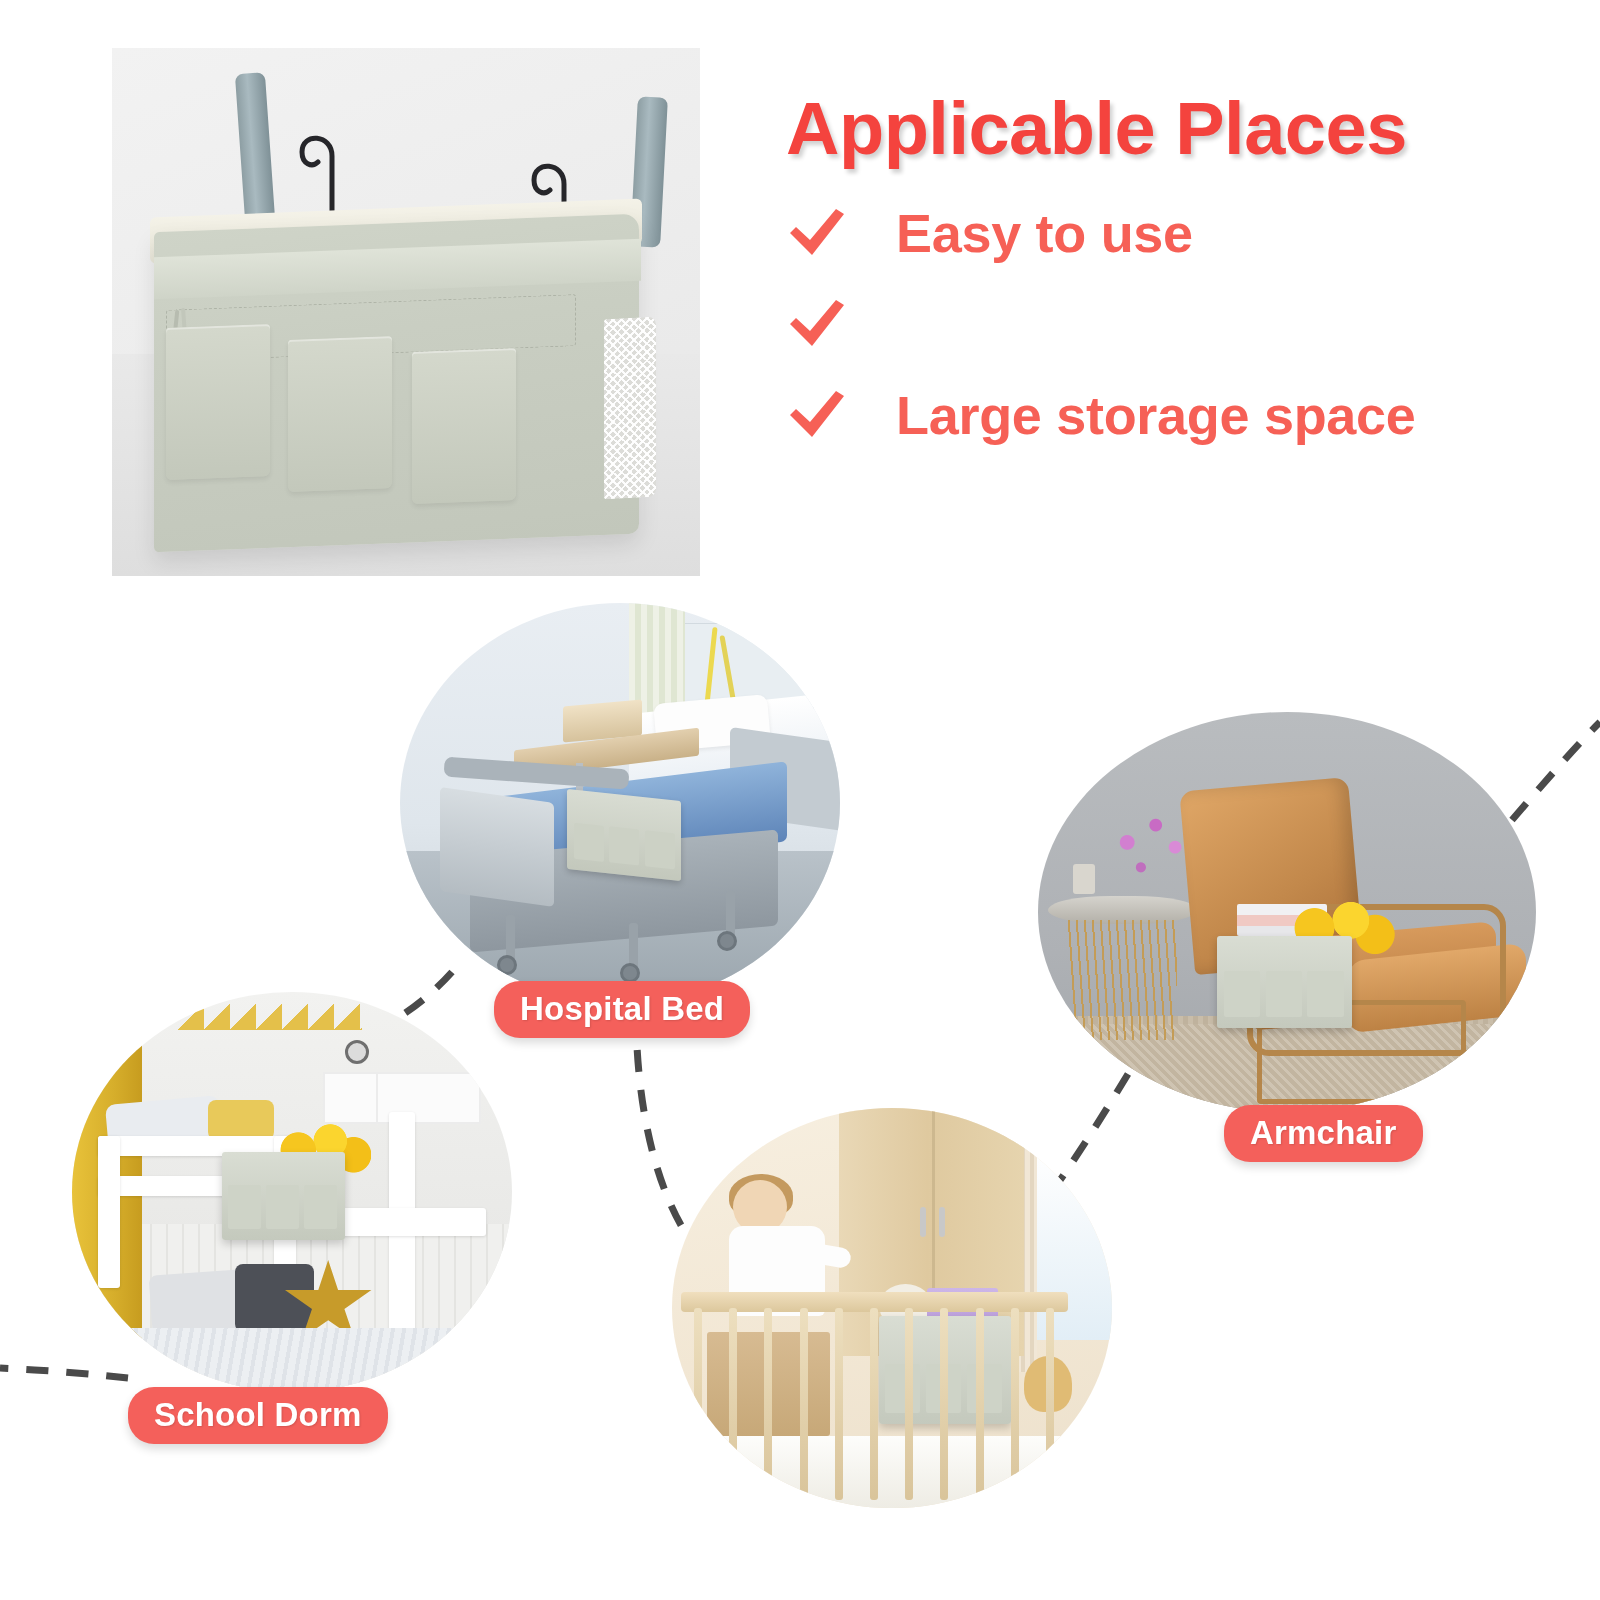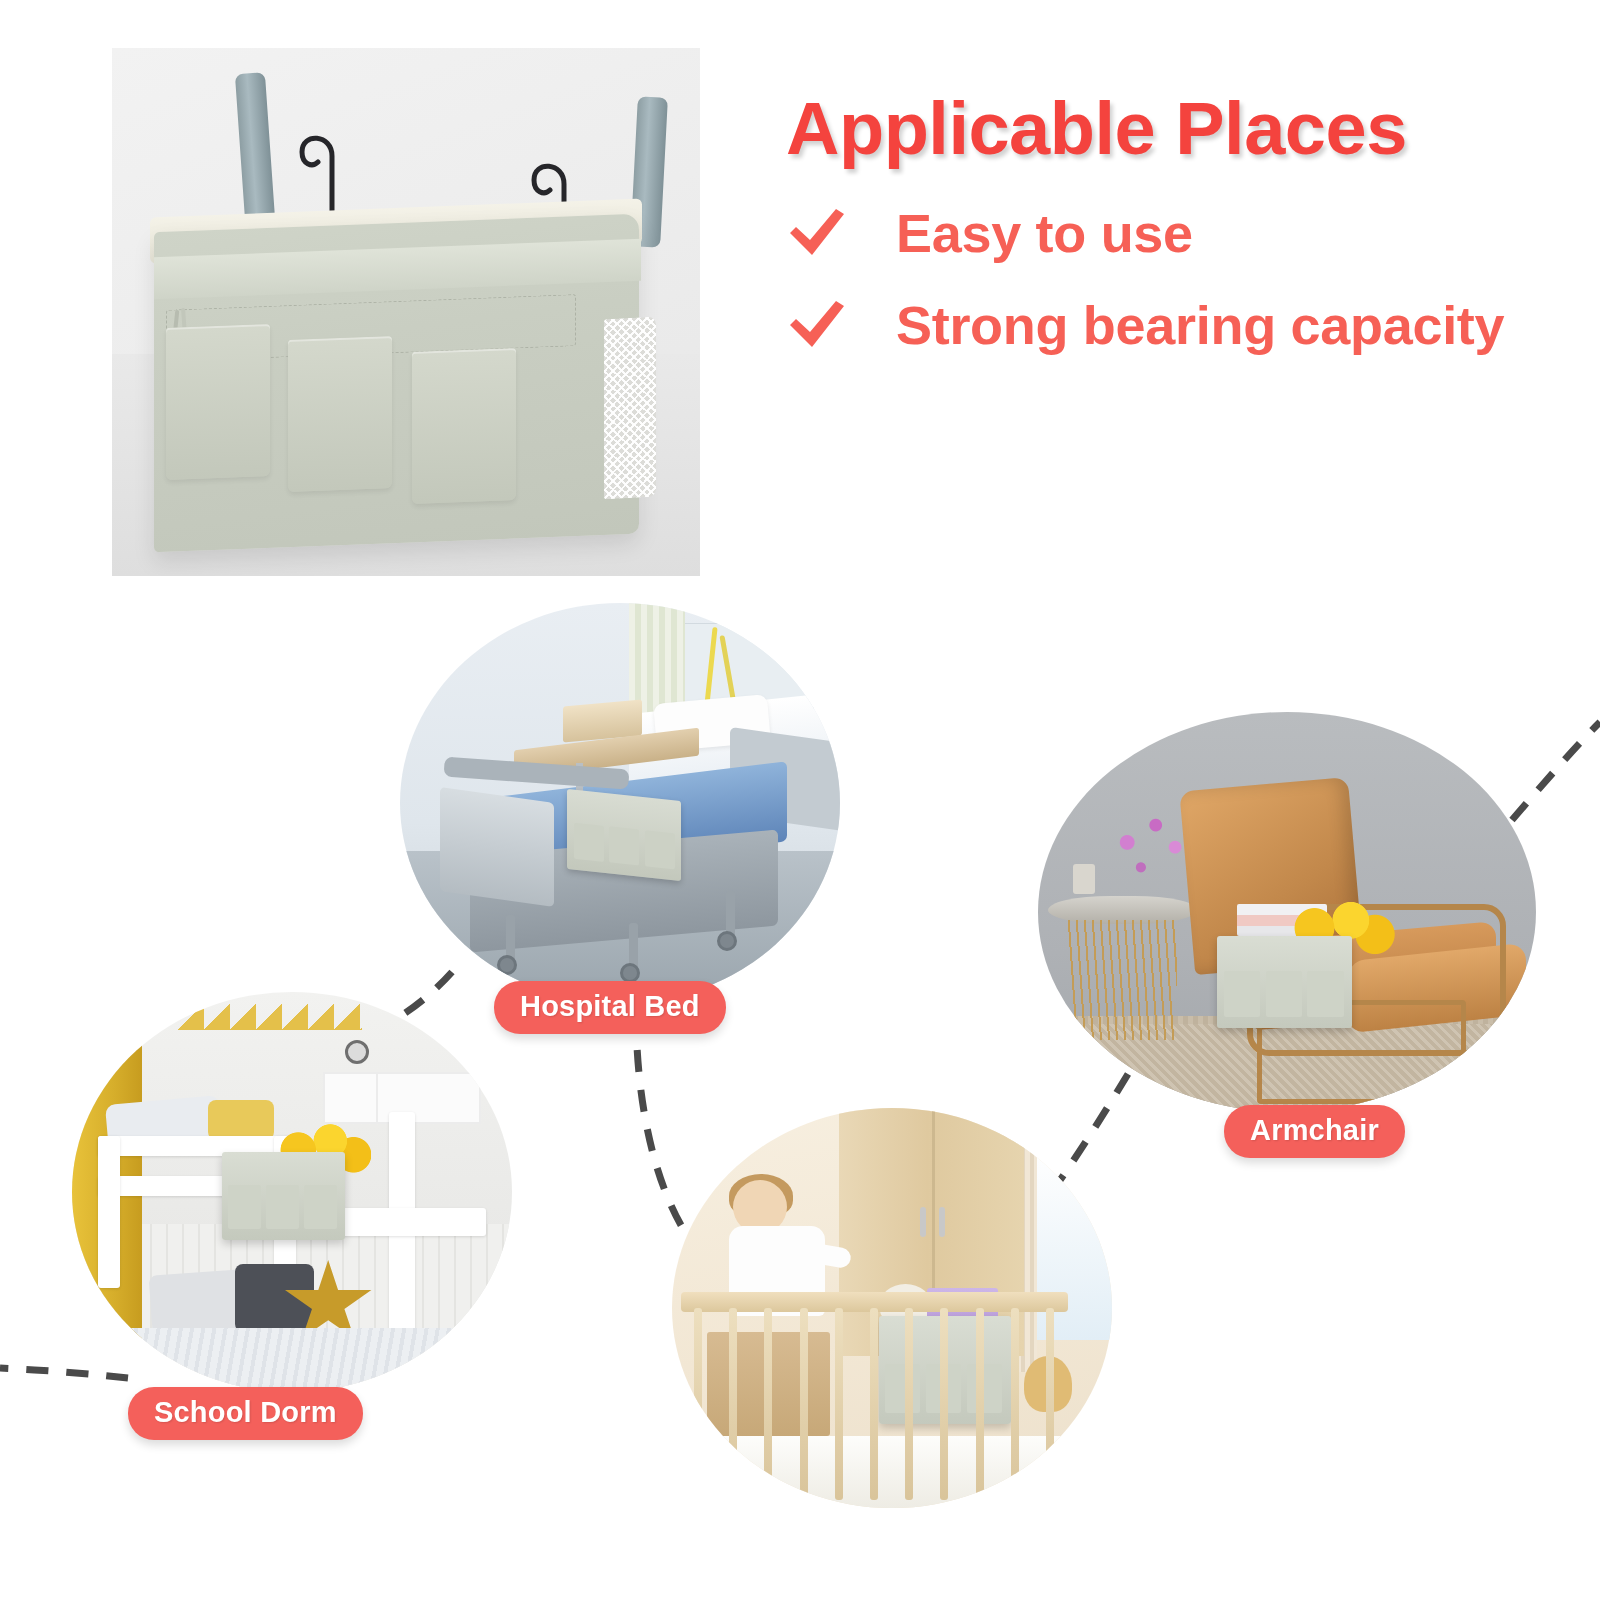--- a/index.html
+++ b/index.html
@@ -264,21 +264,21 @@
   .baby-bear  { position:absolute; left:47%; top:44%; width:12%; height:11%;
                 background:#f2eee4; border-radius:50%; }
   .baby-toy   { position:absolute; left:80%; top:62%; width:11%; height:14%;
                 background:#e0bb74; border-radius:50% 50% 40% 40%; }
 
   
   .pill {
     position:absolute;
     background:#F4605B;
     color:#ffffff;
-    font-size:29px;
+    font-size:33px;
     font-weight:bold;
     letter-spacing:0.2px;
     padding:11px 26px 13px;
     border-radius:26px;
     white-space:nowrap;
     box-shadow:0 5px 10px rgba(0,0,0,.14);
     text-shadow:1px 1px 2px rgba(0,0,0,.13);
     line-height:1;
   }
   .pill-hospital { left:494px;  top:981px;  }
@@ -339,23 +339,30 @@
         </span>
         <span class="bullet-text">Easy to use</span>
       </div>
 
       <div class="bullet">
         <span class="check">
           <svg width="62" height="52" viewBox="0 0 62 52">
             <path d="M4 26 L10 20 L24 33 L50 2 L58 7 L26 48 Z" fill="#F66056"></path>
           </svg>
         </span>
-        <span class="bullet-text">Strong bearing capacity</span>
-      </div>
-
+      </div>
+
+      <div class="bullet">
+        <span class="check">
+          <svg width="62" height="52" viewBox="0 0 62 52">
+            <path d="M4 26 L10 20 L24 33 L50 2 L58 7 L26 48 Z" fill="#F66056"></path>
+          </svg>
+        </span>
+        <span class="bullet-text">Large storage space</span>
+      </div>
 
     </div>
   </div>
 
   <svg class="connectors" width="1600" height="1600" viewBox="0 0 1600 1600">
     <g fill="none" stroke="#4A4A4A" stroke-width="7" stroke-linecap="butt" stroke-dasharray="22 18">
       <path d="M452 972 C 418 1010, 380 1030, 352 1040"></path>
       <path d="M636 1010 C 636 1090, 650 1180, 690 1240"></path>
       <path d="M1128 1074 C 1100 1120, 1070 1168, 1042 1205"></path>
       <path d="M1512 820 C 1548 778, 1578 744, 1600 722"></path>

